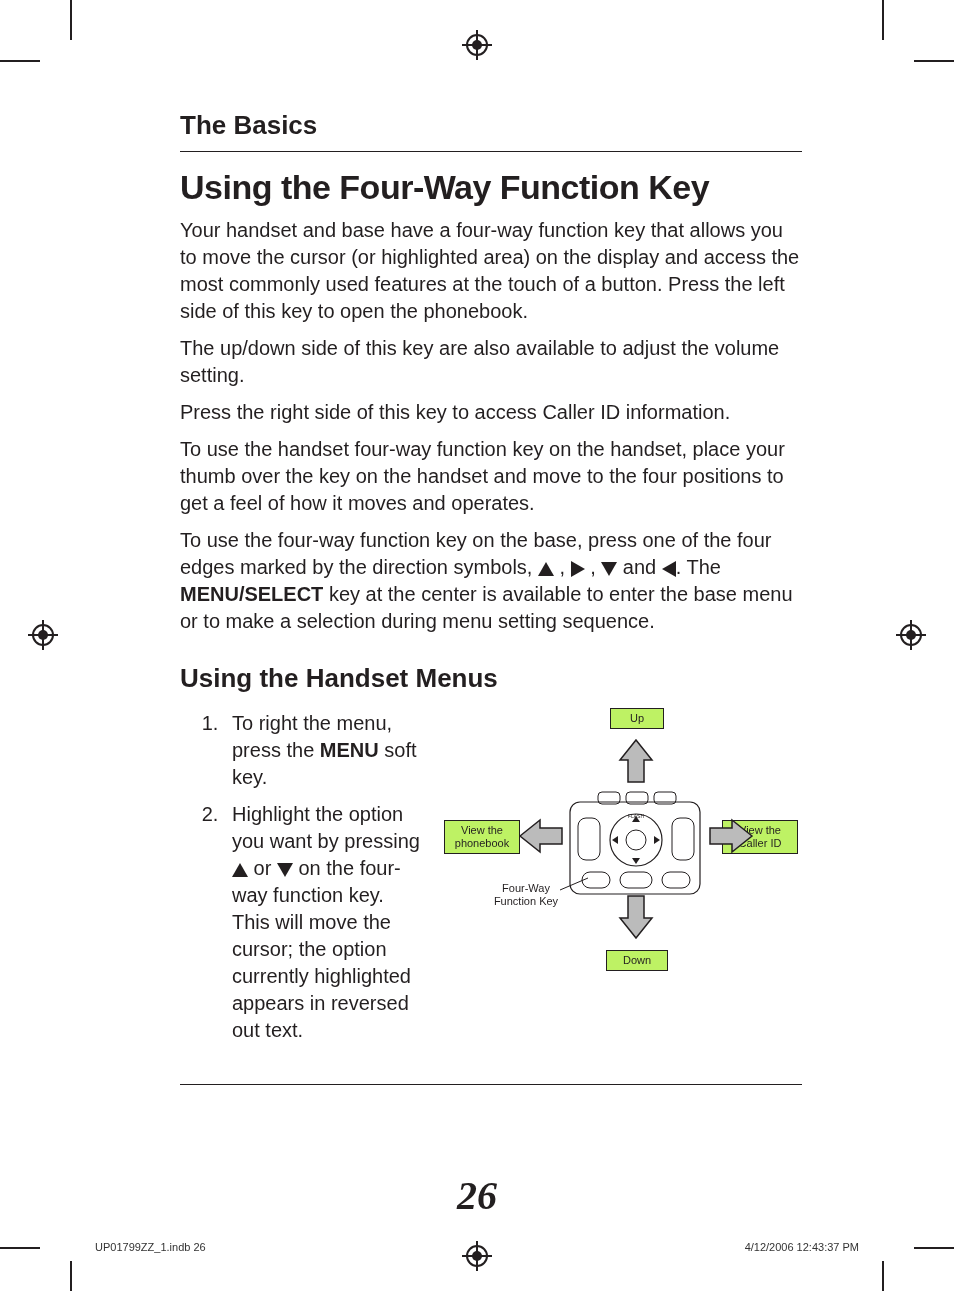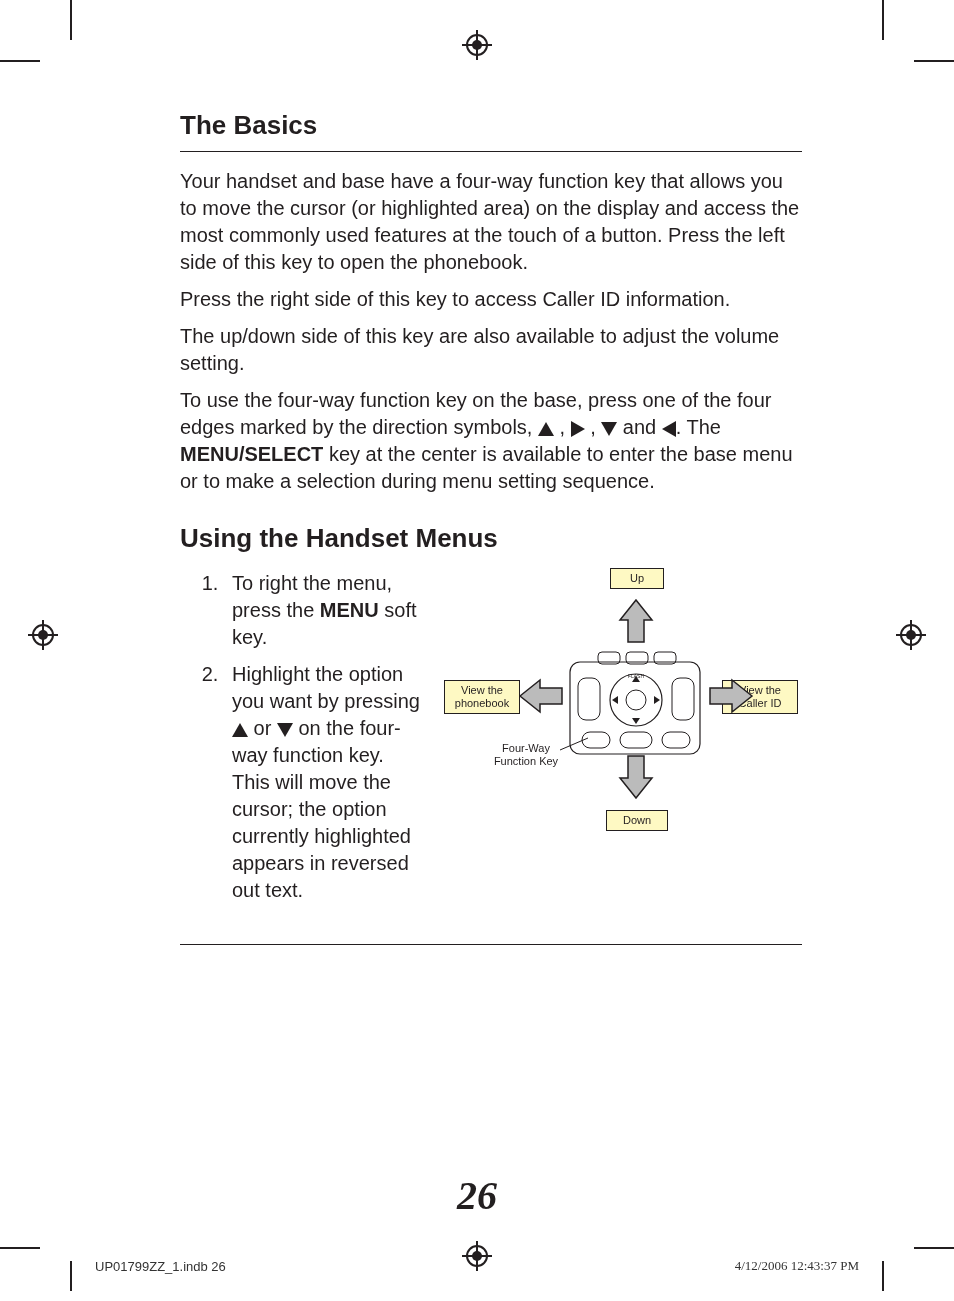--- a/index.html
+++ b/index.html
@@ -85,21 +85,21 @@
   .tri-up { border-left: 8px solid transparent; border-right: 8px solid transparent; border-bottom: 14px solid #231f20; }
   .tri-down { border-left: 8px solid transparent; border-right: 8px solid transparent; border-top: 14px solid #231f20; }
   .tri-left { border-top: 8px solid transparent; border-bottom: 8px solid transparent; border-right: 14px solid #231f20; }
   .tri-right { border-top: 8px solid transparent; border-bottom: 8px solid transparent; border-left: 14px solid #231f20; }
 
   .diagram-label {
     position: absolute;
     font-size: 11px;
     border: 1px solid #231f20;
     padding: 3px 6px;
-    background: #fef9c3;
+    background: #bef264;
     text-align: center;
     line-height: 1.2;
   }
 
   .big-arrow { position: absolute; }
 
   .brand-row {
     display: flex;
     align-items: baseline;
     gap: 40px;
@@ -116,26 +116,26 @@
     font-style: italic;
     font-weight: 800;
     font-family: Georgia, 'Times New Roman', serif;
     position: absolute;
     left: 50%;
     transform: translateX(-50%);
     bottom: 82px;
   }
   .footer-slug {
     position: absolute;
-    bottom: 27px;
-    font-size: 13px;
+    bottom: 48px;
+    font-size: 11px;
     color: #333;
   }
   .footer-left { left: 95px; }
-  .footer-right { right: 95px; font-family: Liberation Serif, serif; }
+  .footer-right { right: 95px; }
 
   .key-annot { position: absolute; font-size: 11px; text-align: center; line-height: 1.2; }
 
   .end-icon {
     display: inline-block;
     width: 10px;
     height: 16px;
     border: 2px solid #231f20;
     border-radius: 5px;
     vertical-align: middle;
@@ -187,24 +187,26 @@
       <circle cx="15" cy="15" r="10" fill="none" stroke="#231f20" stroke-width="2"></circle>
       <line x1="15" y1="0" x2="15" y2="30" stroke="#231f20" stroke-width="2"></line>
       <line x1="0" y1="15" x2="30" y2="15" stroke="#231f20" stroke-width="2"></line>
       <circle cx="15" cy="15" r="5" fill="#231f20"></circle>
     </svg>
 
   <div class="content">
     <div class="section-header">The Basics</div>
     <hr class="hr">
 
+    <div class="title">Using the Four-Way Function Key</div>
 
     <p class="body-text">Your handset and base have a four-way function key that allows you to move the cursor (or highlighted area) on the display and access the most commonly used features at the touch of a button. Press the left side of this key to open the phonebook.</p>
+    <p class="body-text">The up/down side of this key are also available to adjust the volume setting.</p>
     <p class="body-text">Press the right side of this key to access Caller ID information.</p>
-    <p class="body-text">The up/down side of this key are also available to adjust the volume setting.</p>
+    <p class="body-text">To use the handset four-way function key on the handset, place your thumb over the key on the handset and move to the four positions to get a feel of how it moves and operates.</p>
 
     <p class="body-text">
       <span>To use the four-way function key on the base, press one of the four edges marked by the direction symbols, </span><span class="tri tri-up"></span><span> , </span><span class="tri tri-right"></span><span> , </span><span class="tri tri-down"></span><span> and </span><span class="tri tri-left"></span><span>. The </span><b>MENU/SELECT</b><span> key at the center is available to enter the base menu or to make a selection during menu setting sequence.</span>
     </p>
 
     <div class="subheading">Using the Handset Menus</div>
 
     <div class="step-row">
       <div class="step-col-left">
         <ol class="steps" start="1">

